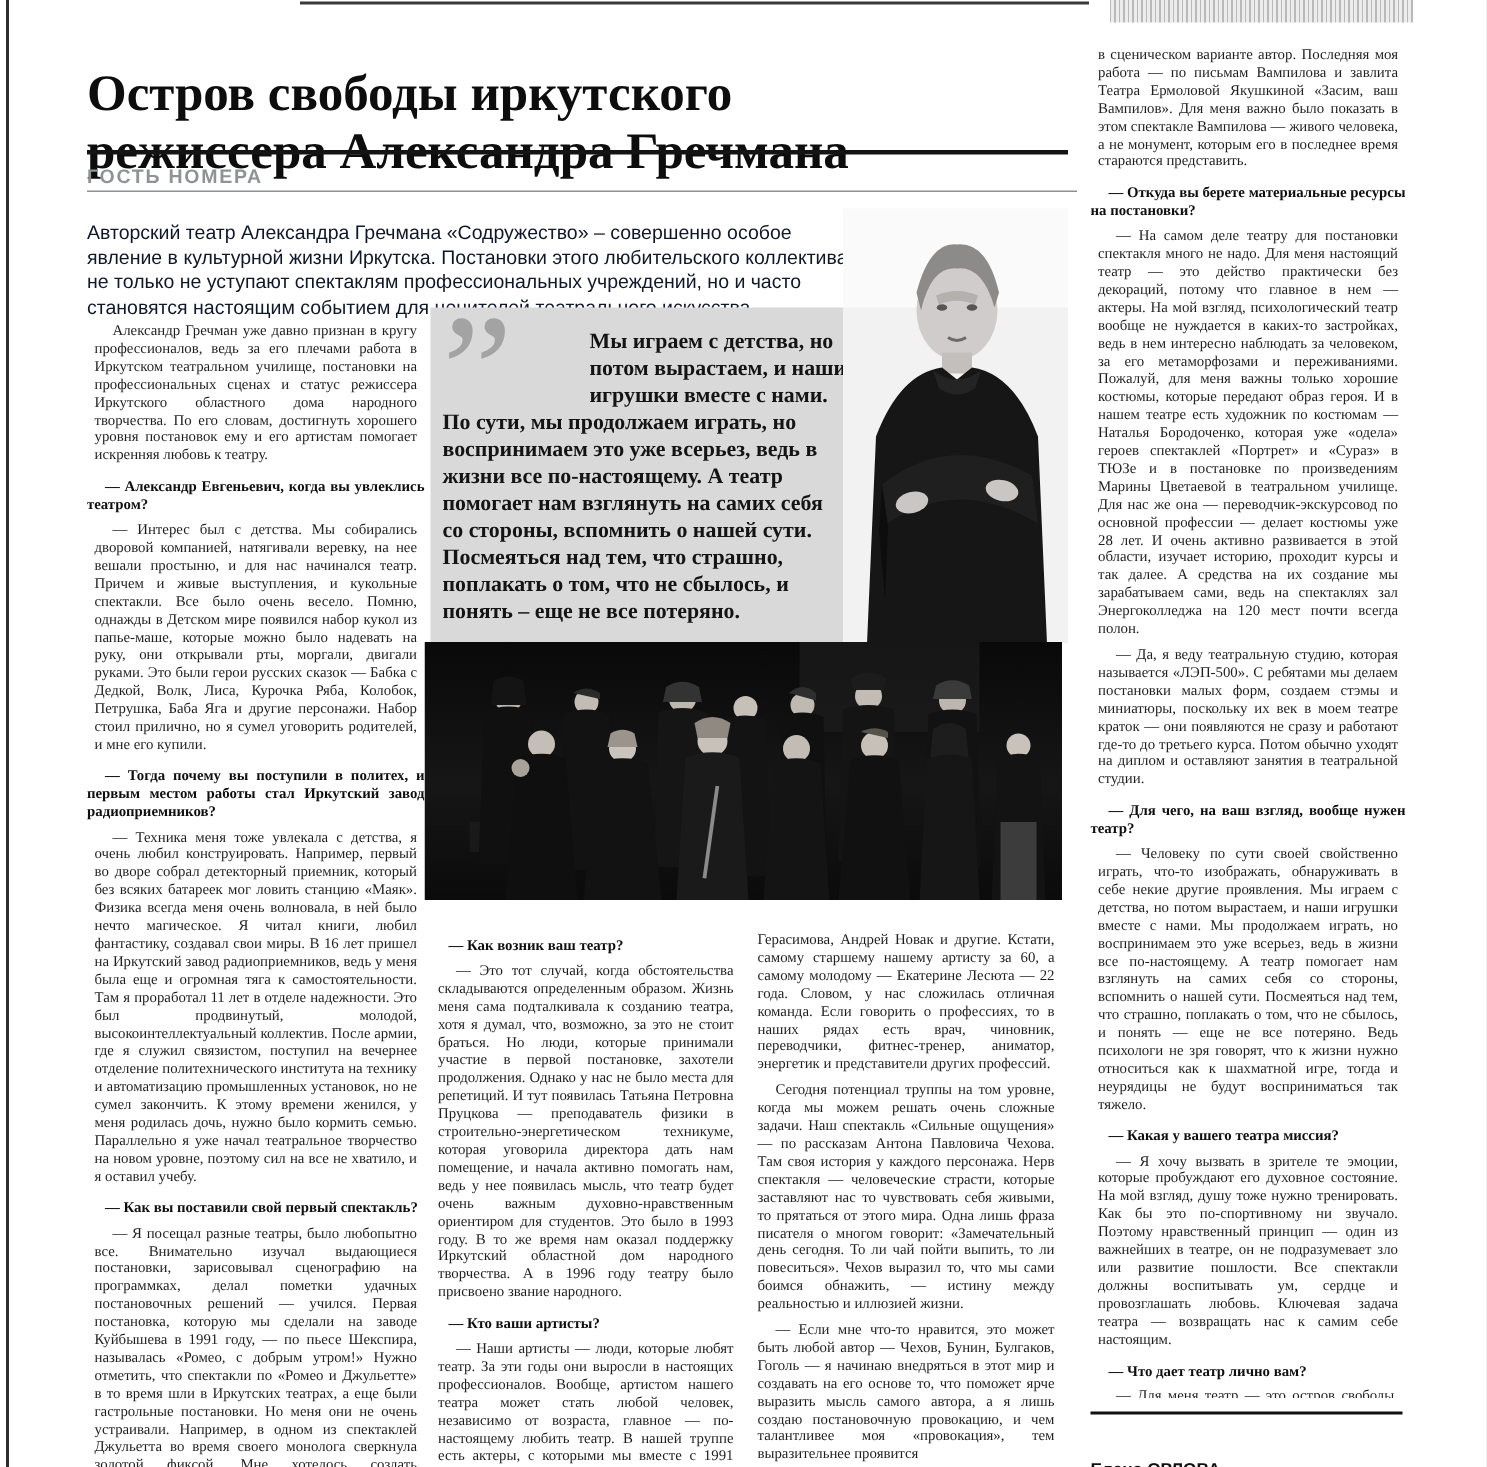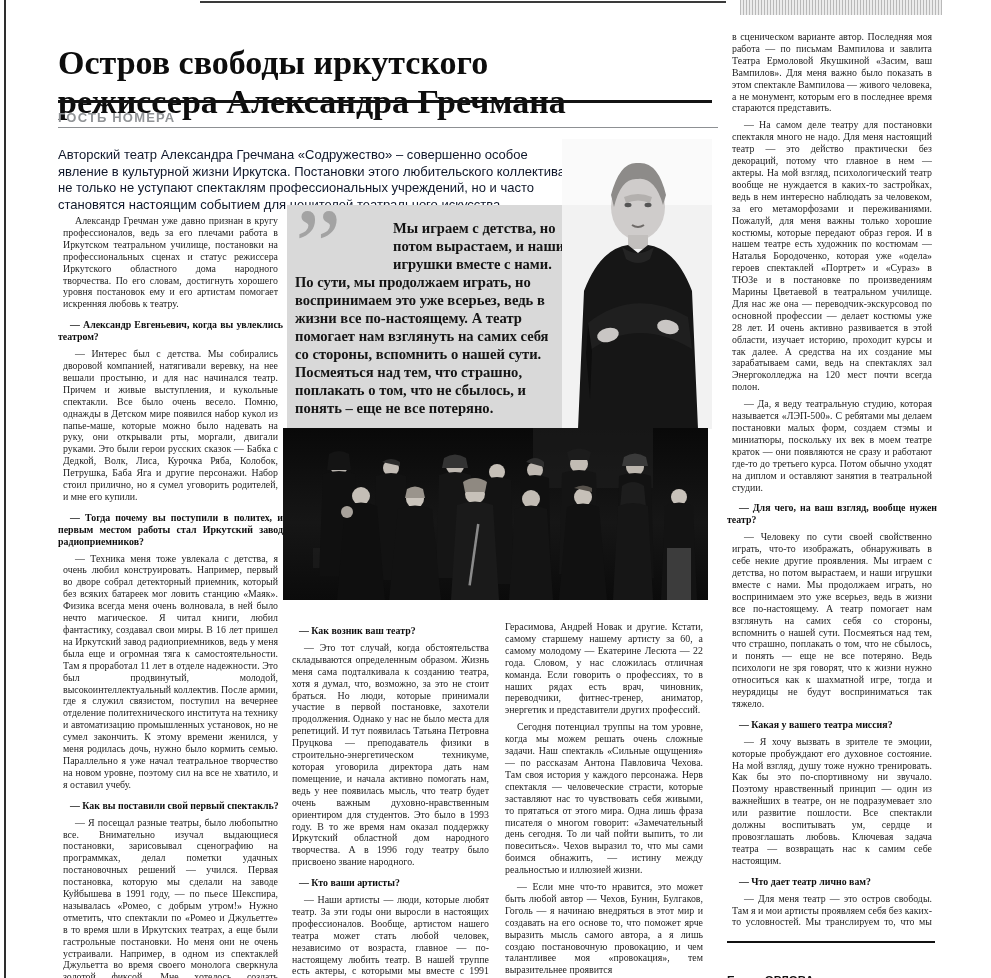--- a/index.html
+++ b/index.html
@@ -197,20 +197,21 @@
       <p class="q">— Кто ваши артисты?</p>
       <p class="a">— Наши артисты — люди, которые любят театр. За эти годы они выросли в настоящих профессионалов. Вообще, артистом нашего театра может стать любой человек, независимо от возраста, главное — по-настоящему любить театр. В нашей труппе есть актеры, с которыми мы вместе с 1991 года, — это Родион Хайрудинов, Вячеслав Васильев, Наталья Бородоченко. Чуть позже присоединились Анна Портнягина, Виталий Барышников, Игорь Старовойтов, Татьяна</p>
     </div>
   <div class="col col3">
       <p class="cont">Герасимова, Андрей Новак и другие. Кстати, самому старшему нашему артисту за 60, а самому молодому — Екатерине Лесюта — 22 года. Словом, у нас сложилась отличная команда. Если говорить о профессиях, то в наших рядах есть врач, чиновник, переводчики, фитнес-тренер, аниматор, энергетик и представители других профессий.</p>
       <p class="p">Сегодня потенциал труппы на том уровне, когда мы можем решать очень сложные задачи. Наш спектакль «Сильные ощущения» — по рассказам Антона Павловича Чехова. Там своя история у каждого персонажа. Нерв спектакля — человеческие страсти, которые заставляют нас то чувствовать себя живыми, то прятаться от этого мира. Одна лишь фраза писателя о многом говорит: «Замечательный день сегодня. То ли чай пойти выпить, то ли повеситься». Чехов выразил то, что мы сами боимся обнажить, — истину между реальностью и иллюзией жизни.</p>
       <p class="a">— Если мне что-то нравится, это может быть любой автор — Чехов, Бунин, Булгаков, Гоголь — я начинаю внедряться в этот мир и создавать на его основе то, что поможет ярче выразить мысль самого автора, а я лишь создаю постановочную провокацию, и чем талантливее моя «провокация», тем выразительнее проявится</p>
     </div>
   <div class="col col4">
       <p class="cont">в сценическом варианте автор. Последняя моя работа — по письмам Вампилова и завлита Театра Ермоловой Якушкиной «Засим, ваш Вампилов». Для меня важно было показать в этом спектакле Вампилова — живого человека, а не монумент, которым его в последнее время стараются представить.</p>
+      <p class="q">— Откуда вы берете материальные ресурсы на постановки?</p>
       <p class="a">— На самом деле театру для постановки спектакля много не надо. Для меня настоящий театр — это действо практически без декораций, потому что главное в нем — актеры. На мой взгляд, психологический театр вообще не нуждается в каких-то застройках, ведь в нем интересно наблюдать за человеком, за его метаморфозами и переживаниями. Пожалуй, для меня важны только хорошие костюмы, которые передают образ героя. И в нашем театре есть художник по костюмам — Наталья Бородоченко, которая уже «одела» героев спектаклей «Портрет» и «Сураз» в ТЮЗе и в постановке по произведениям Марины Цветаевой в театральном училище. Для нас же она — переводчик-экскурсовод по основной профессии — делает костюмы уже 28 лет. И очень активно развивается в этой области, изучает историю, проходит курсы и так далее. А средства на их создание мы зарабатываем сами, ведь на спектаклях зал Энергоколледжа на 120 мест почти всегда полон.</p>
       <p class="a">— Да, я веду театральную студию, которая называется «ЛЭП-500». С ребятами мы делаем постановки малых форм, создаем стэмы и миниатюры, поскольку их век в моем театре краток — они появляются не сразу и работают где-то до третьего курса. Потом обычно уходят на диплом и оставляют занятия в театральной студии.</p>
       <p class="q">— Для чего, на ваш взгляд, вообще нужен театр?</p>
       <p class="a">— Человеку по сути своей свойственно играть, что-то изображать, обнаруживать в себе некие другие проявления. Мы играем с детства, но потом вырастаем, и наши игрушки вместе с нами. Мы продолжаем играть, но воспринимаем это уже всерьез, ведь в жизни все по-настоящему. А театр помогает нам взглянуть на самих себя со стороны, вспомнить о нашей сути. Посмеяться над тем, что страшно, поплакать о том, что не сбылось, и понять — еще не все потеряно. Ведь психологи не зря говорят, что к жизни нужно относиться как к шахматной игре, тогда и неурядицы не будут восприниматься так тяжело.</p>
       <p class="q">— Какая у вашего театра миссия?</p>
       <p class="a">— Я хочу вызвать в зрителе те эмоции, которые пробуждают его духовное состояние. На мой взгляд, душу тоже нужно тренировать. Как бы это по-спортивному ни звучало. Поэтому нравственный принцип — один из важнейших в театре, он не подразумевает зло или развитие пошлости. Все спектакли должны воспитывать ум, сердце и провозглашать любовь. Ключевая задача театра — возвращать нас к самим себе настоящим.</p>
       <p class="q">— Что дает театр лично вам?</p>
       <p class="a">— Для меня театр — это остров свободы. Там я и мои артисты проявляем себя без каких-то условностей. Мы транслируем то, что мы накопили, наши переживания, эмоции, нашу внутреннюю красоту. Театр для нас — место, где мы прилагаем много усилий, но не устаем. В отличие от других сфер. Для артистов это своеобразное переключение, реабилитация от реальных проблем.</p>
     </div>
 

